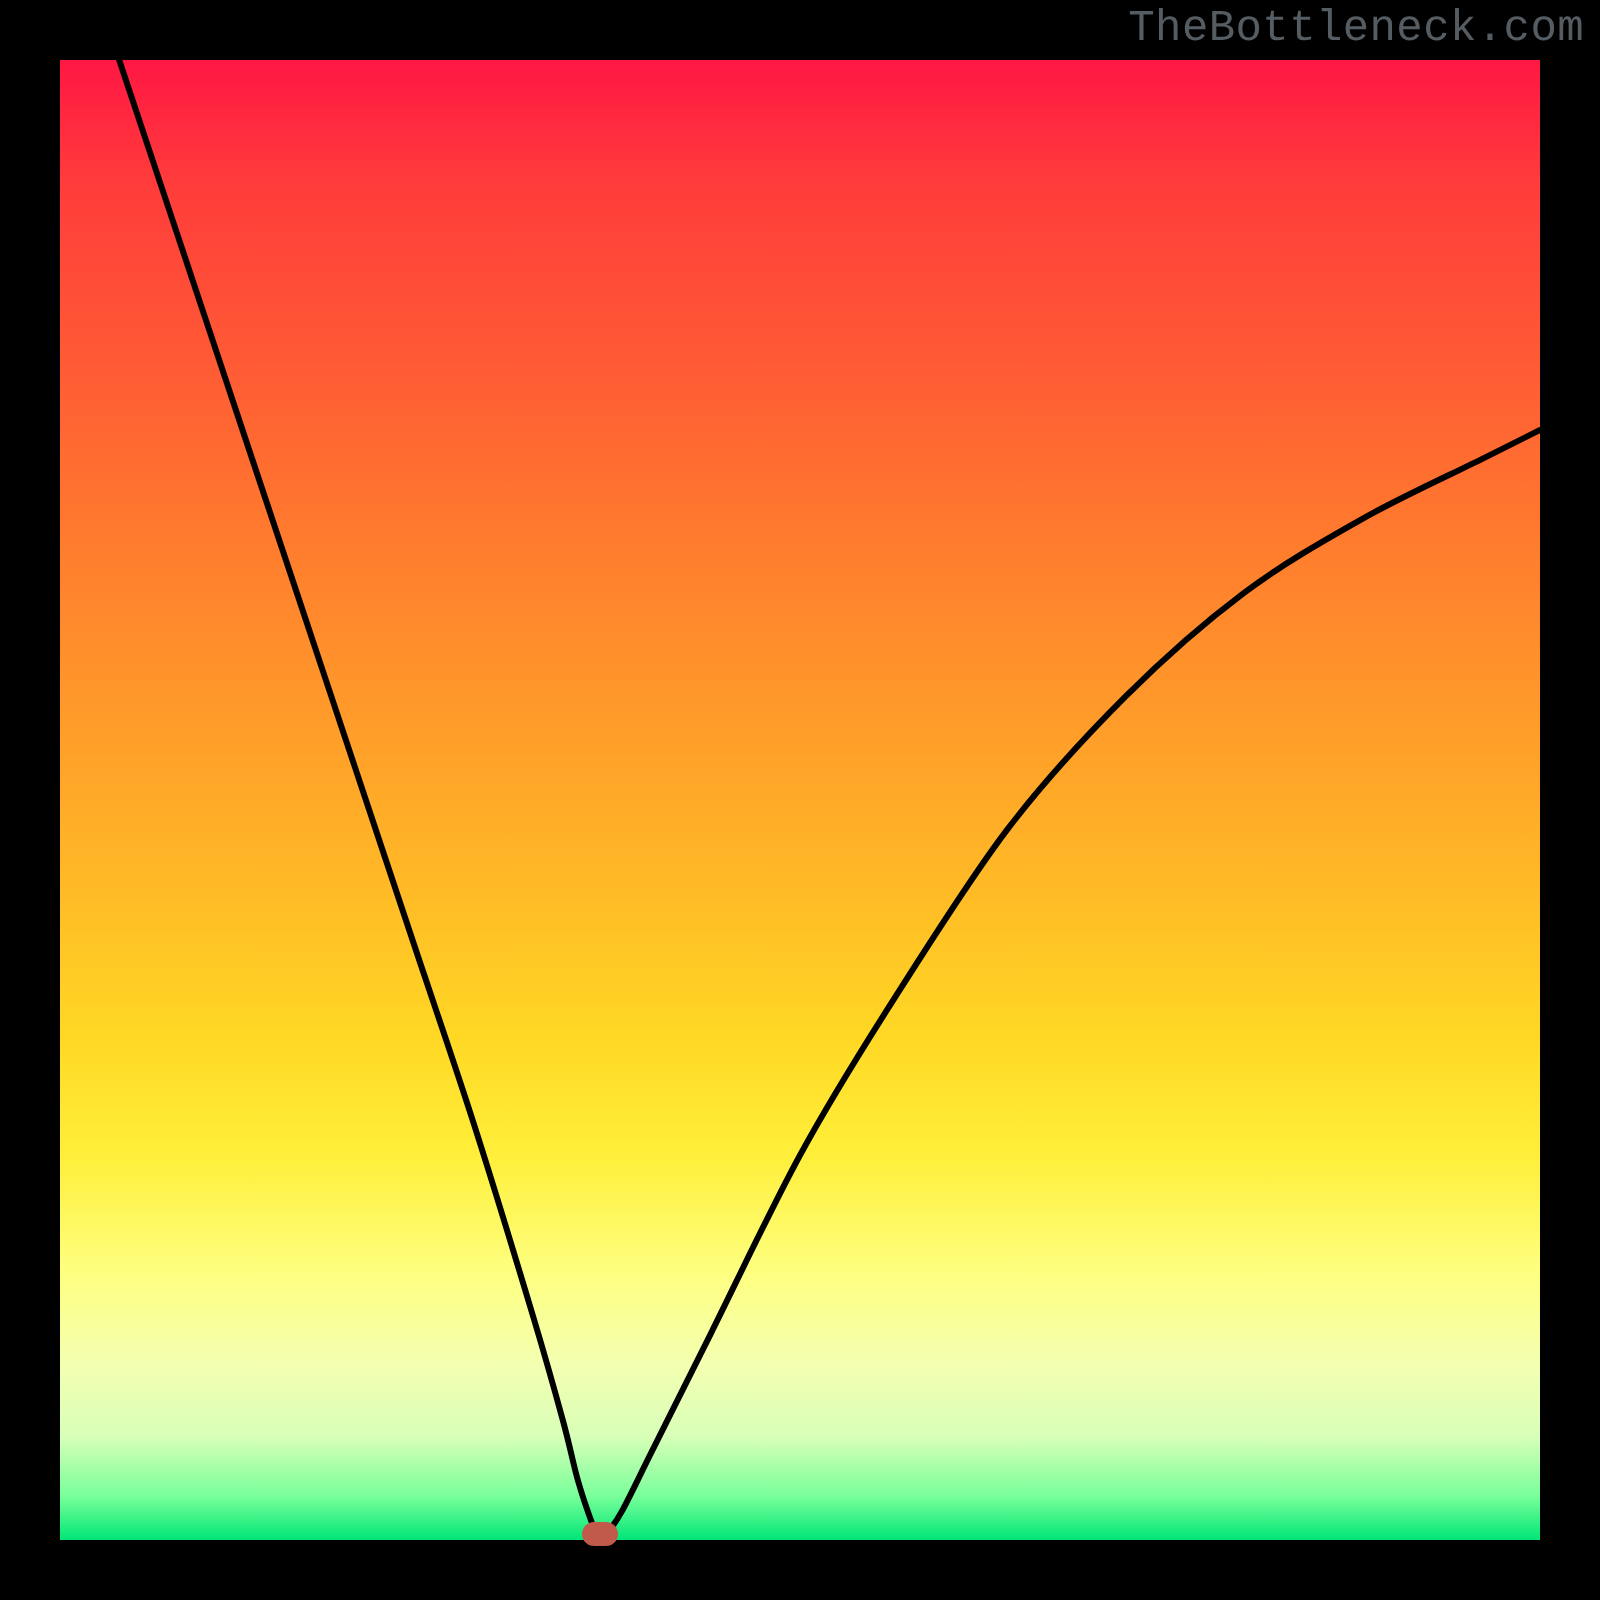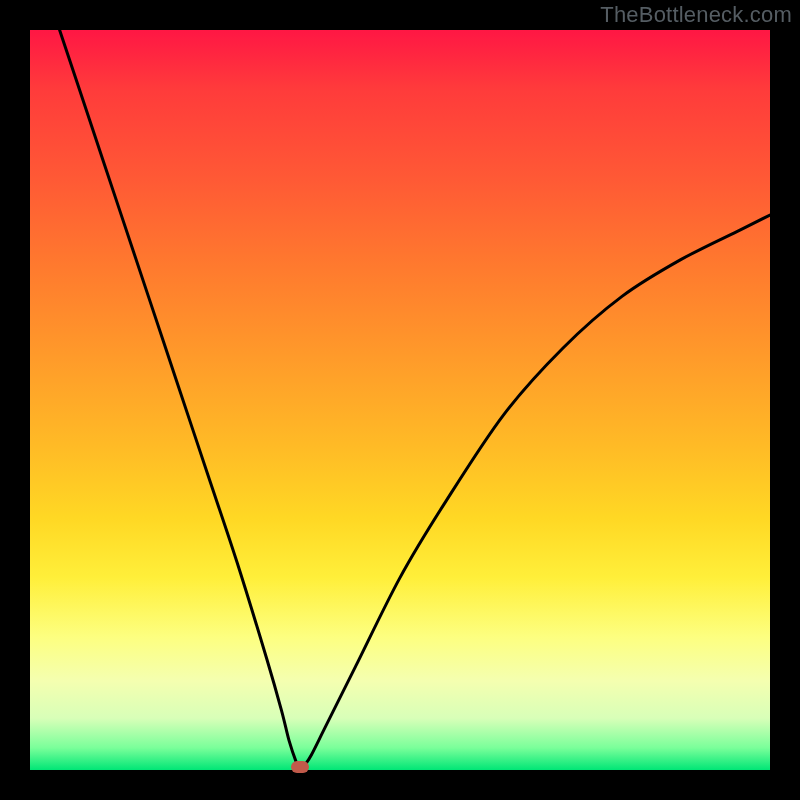--- a/index.html
+++ b/index.html
@@ -34,21 +34,21 @@
       #f4ffb0 88%,
       #d8ffb8 93%,
       #7aff9a 97%,
       #00e676 100%
     );
   }
   .watermark {
     position: absolute;
     top: 2px;
     right: 8px;
-    font-family: Liberation Sans, sans-serif;
+    font-family: Liberation Mono, monospace;
     font-size: 22px;
     font-weight: 500;
     color: #555d63;
     letter-spacing: 0.2px;
   }
   .curve-svg {
     position: absolute;
     left: 30px;
     top: 30px;
     width: 740px;

